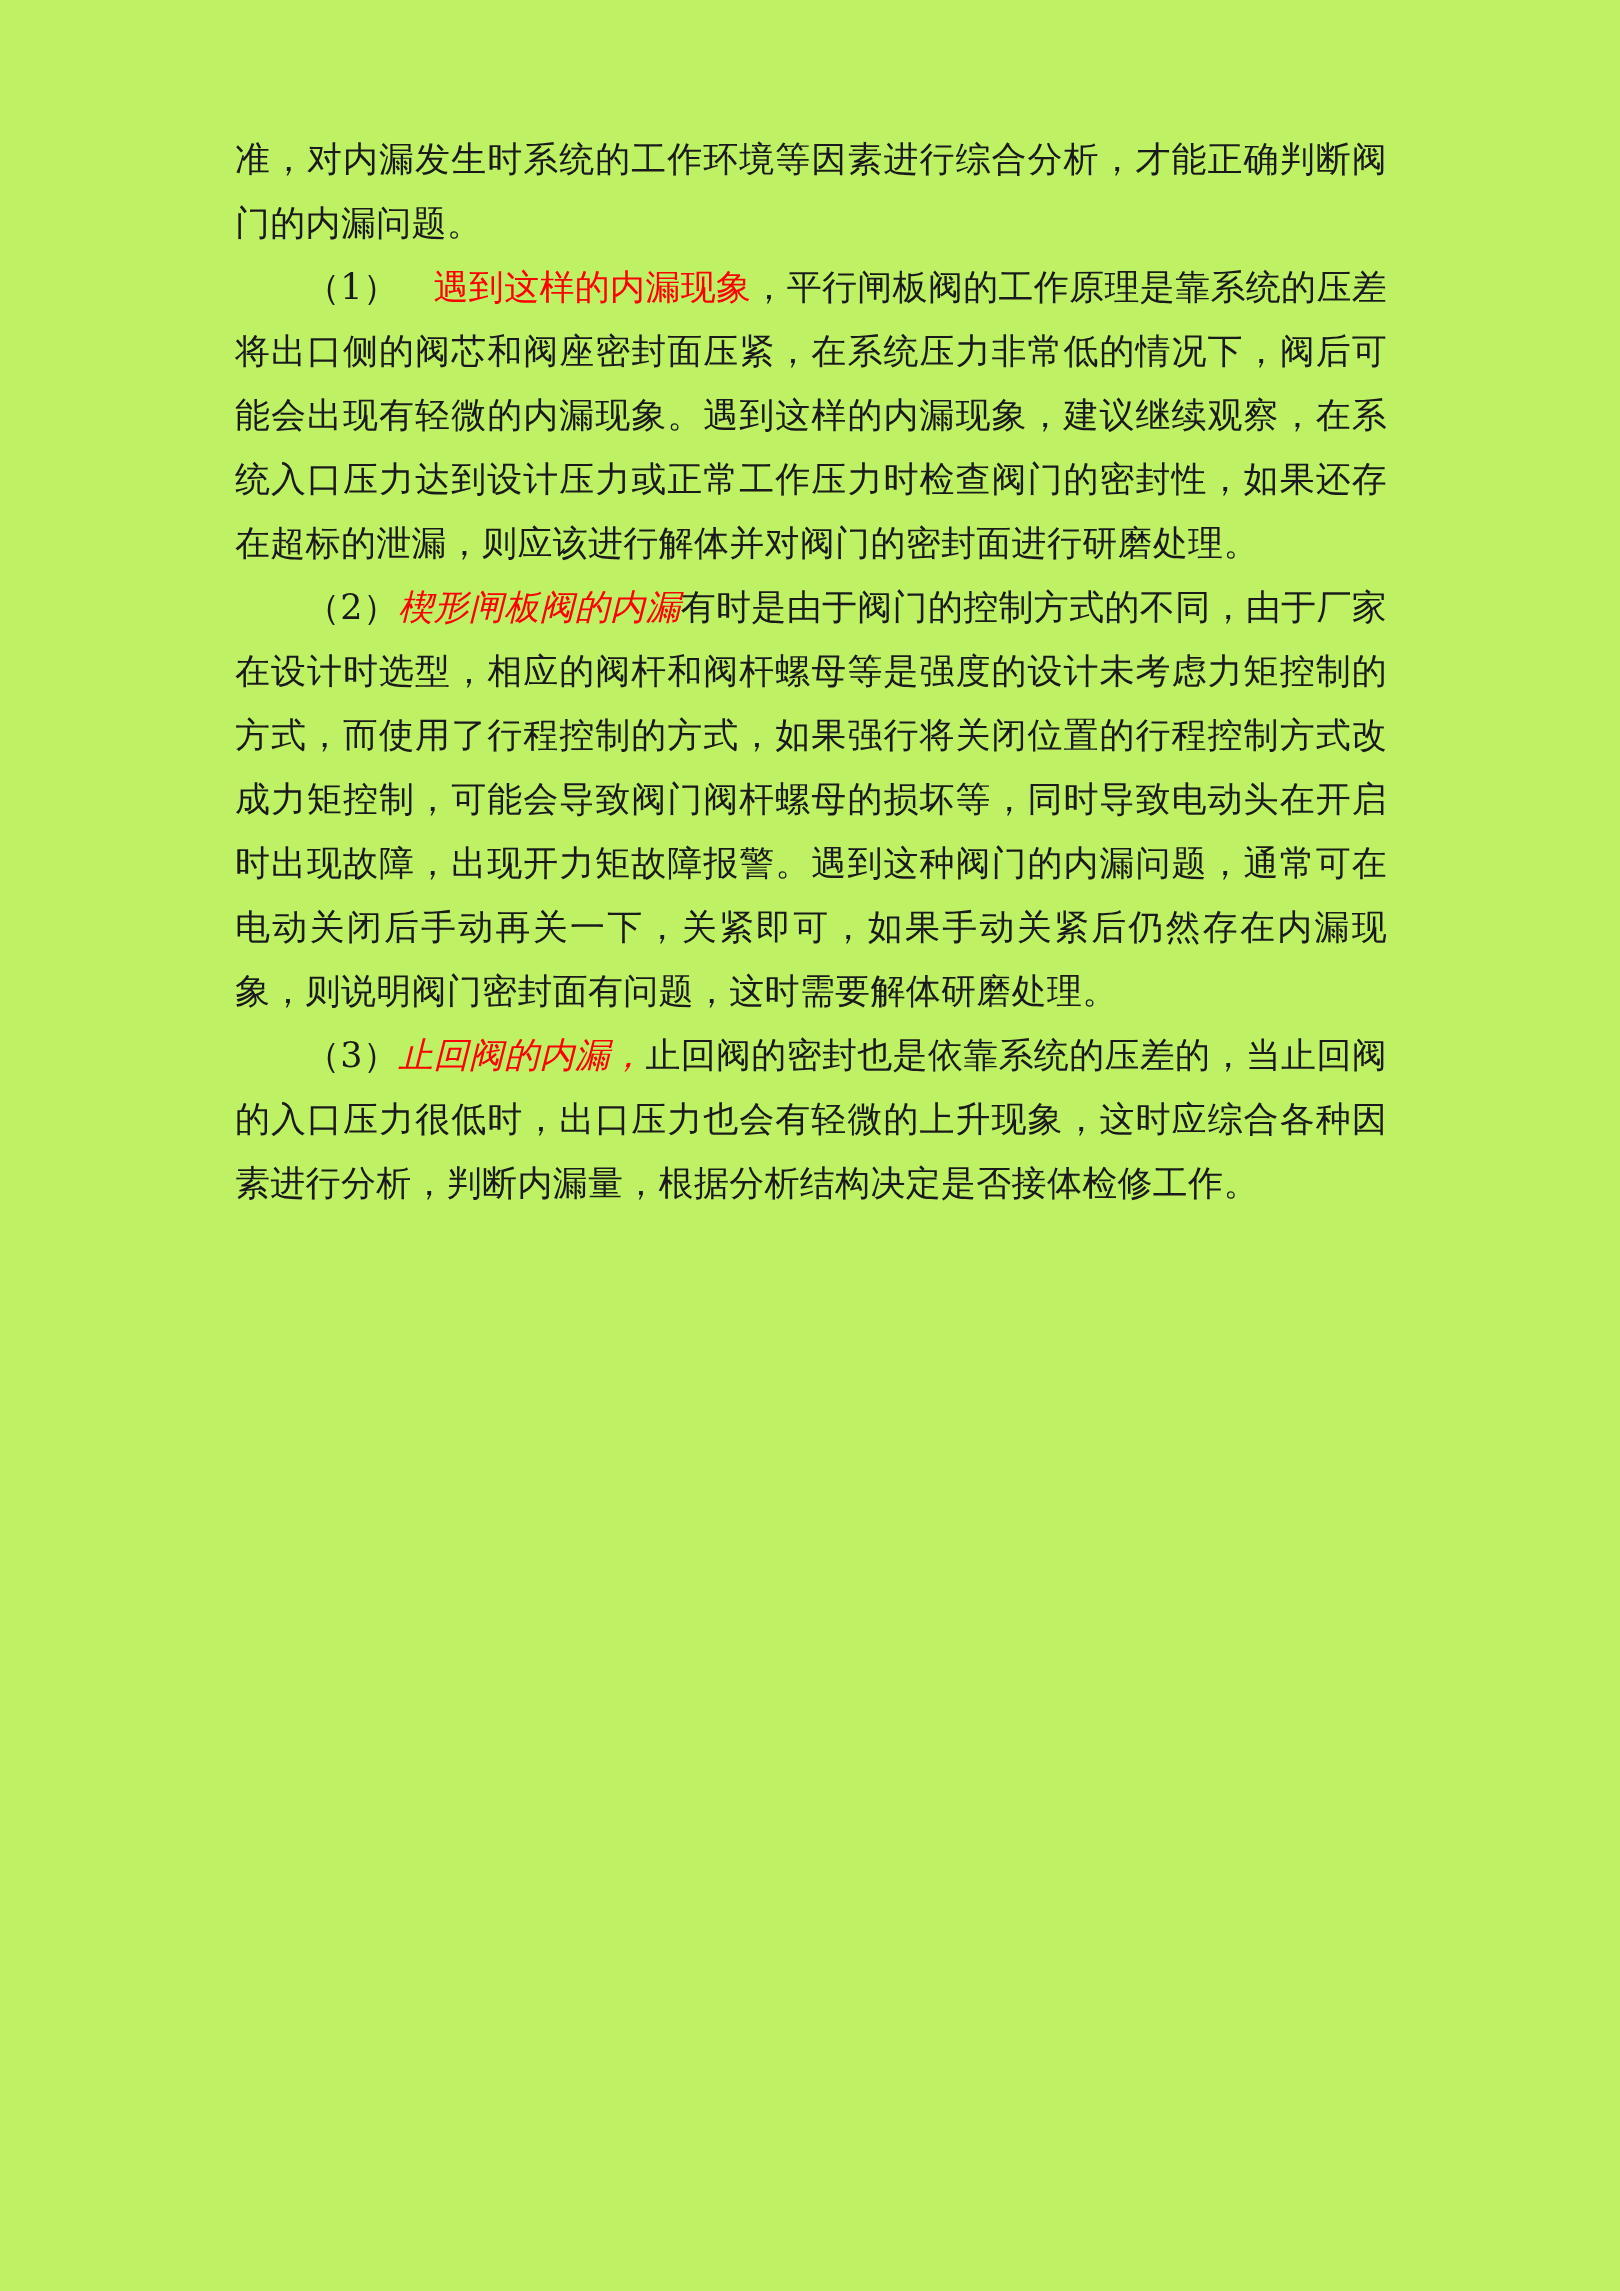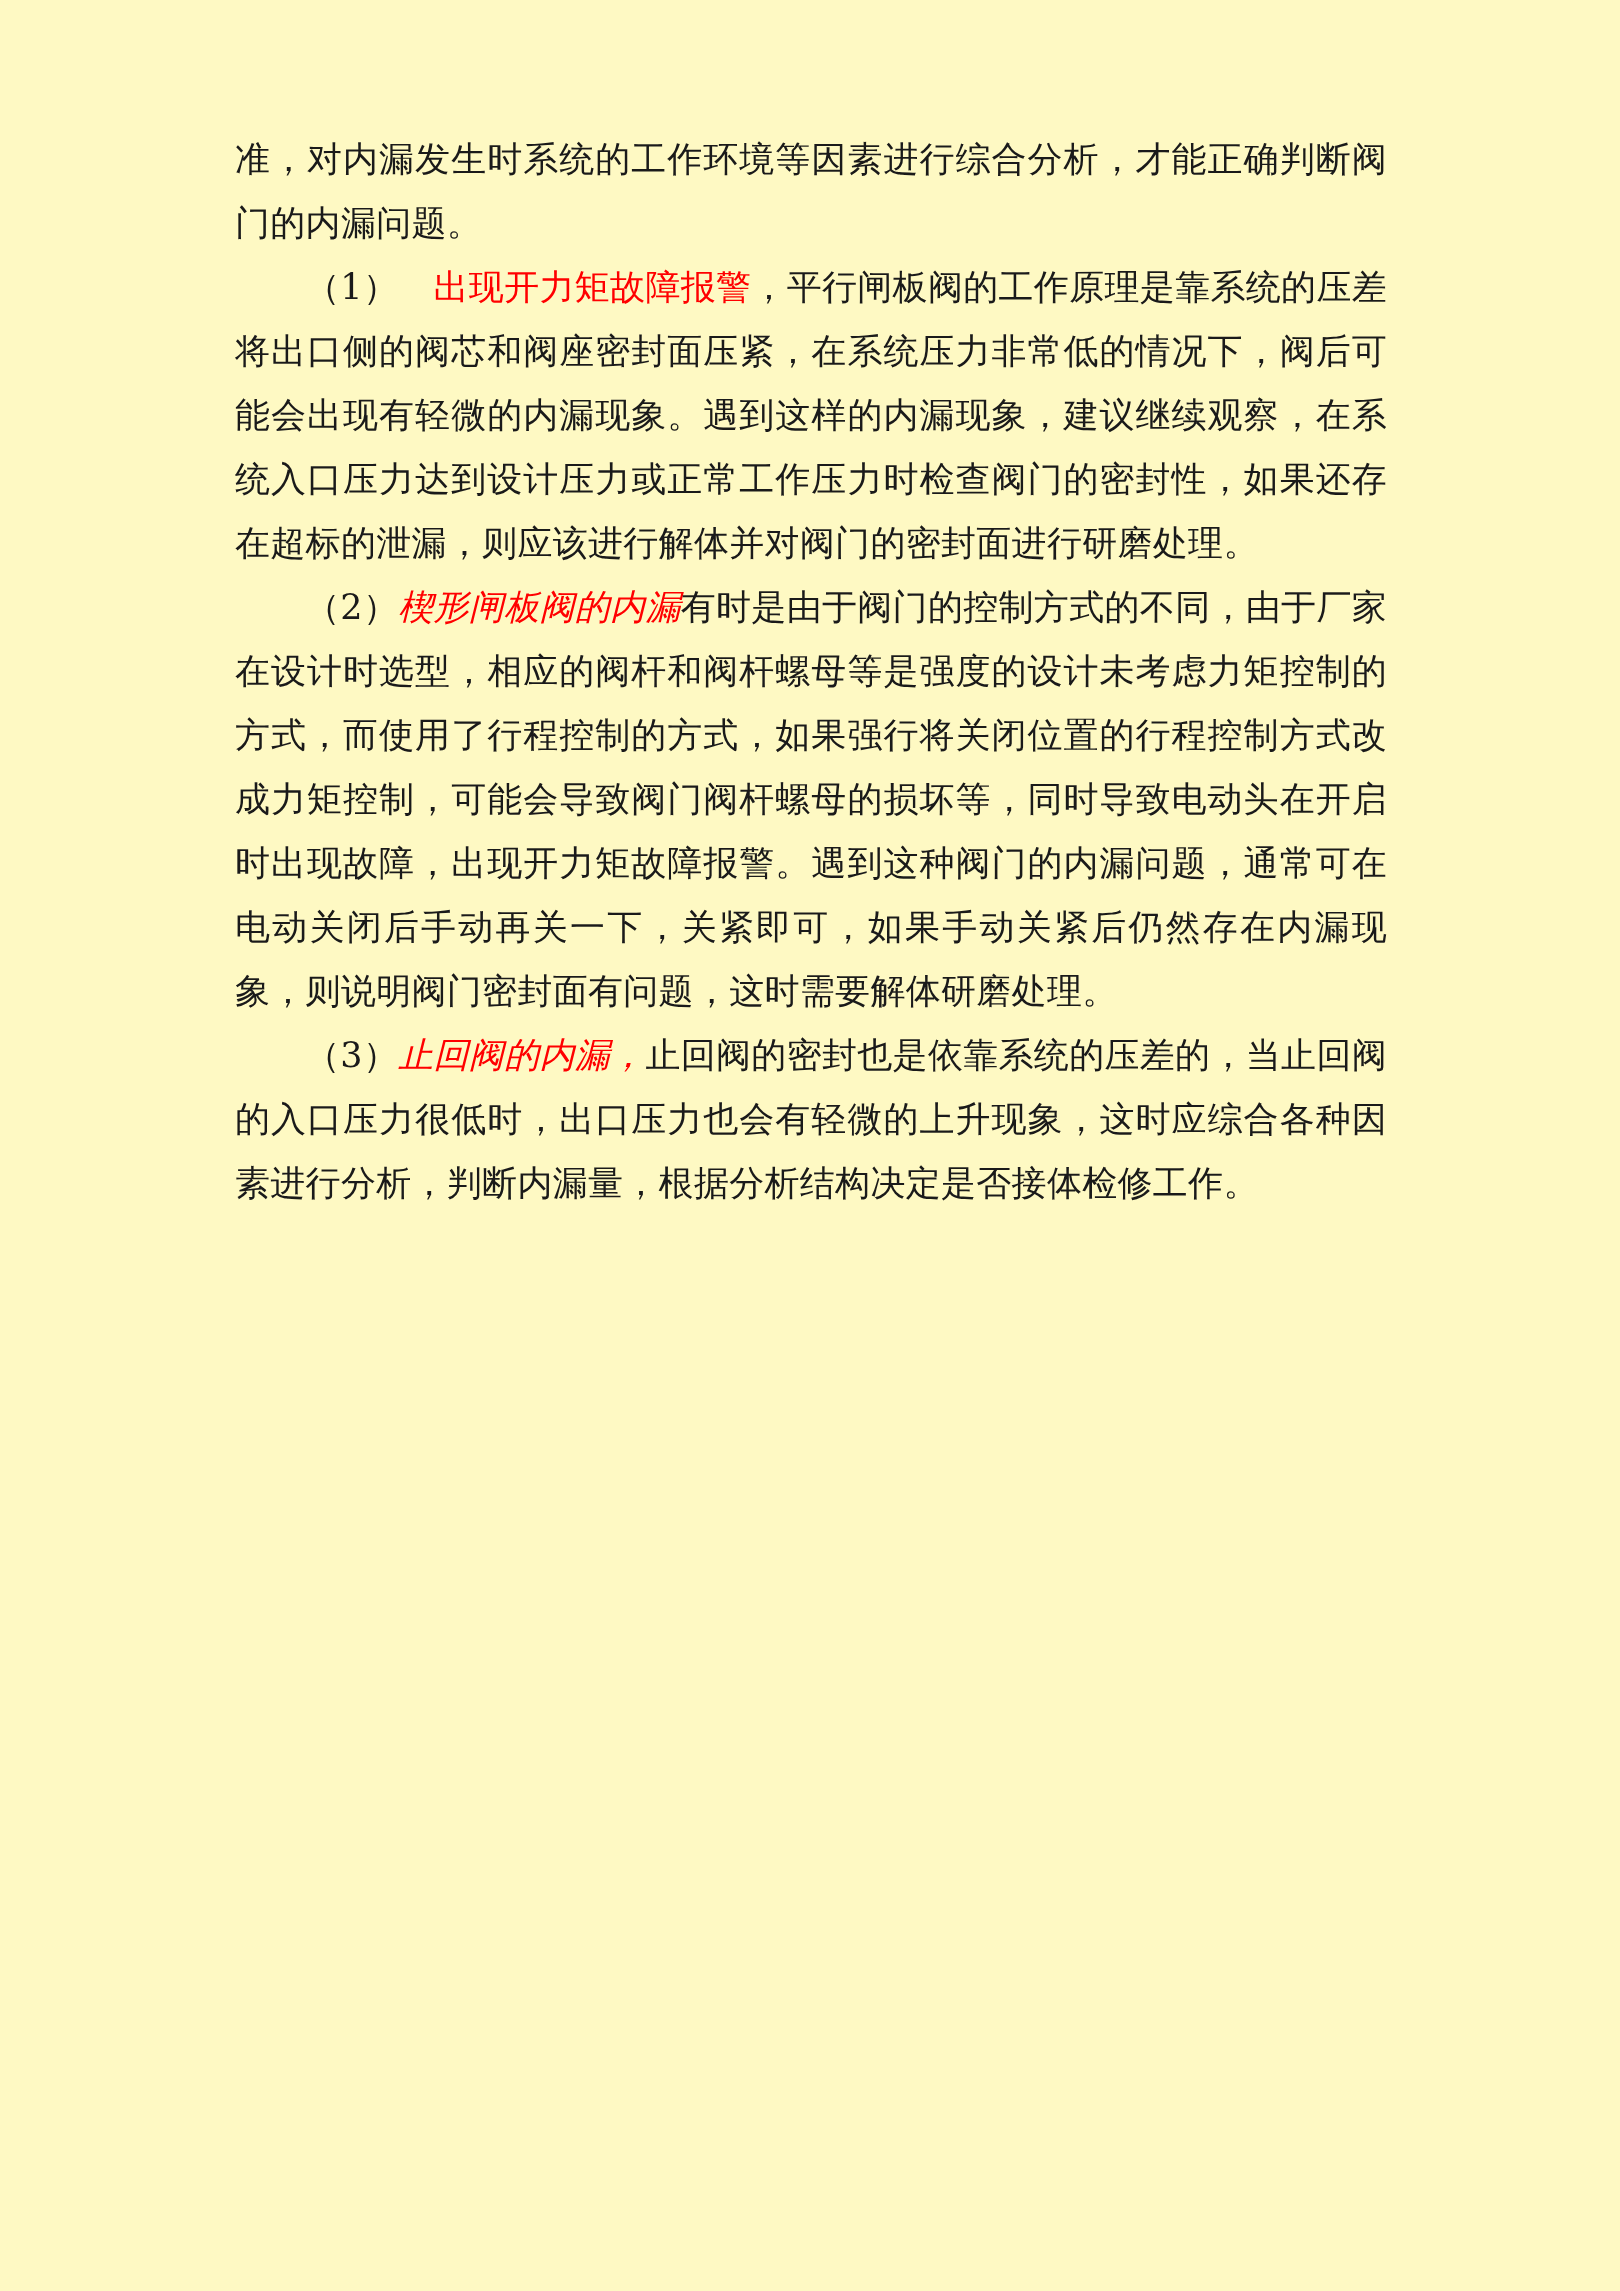--- a/index.html
+++ b/index.html
@@ -11,21 +11,21 @@
     width: 1620px;
     height: 2292px;
     font-family: "DejaVu Serif", "Liberation Serif", serif;
     color: #1a1a1a;
     overflow: hidden;
   }
   .page {
     position: relative;
     width: 1620px;
     height: 2292px;
-    background: #fef9c3;
+    background: #bef264;
     box-sizing: border-box;
     padding: 127px 235px 0 235px;
   }
   .doc-body {
     width: 1152px;
   }
   p {
     margin: 0 0 0 0;
     font-size: 35px;
     line-height: 64px;
@@ -39,18 +39,18 @@
   .hl {
     color: #ff0000;
   }
 </style>
 </head>
 <body>
 
 <div class="page">
   <div class="doc-body" id="doc-body">
       <p class=""><span>准，对内漏发生时系统的工作环境等因素进行综合分析，才能正确判断阀门的内漏问题。</span></p>
-      <p class="indent"><span>（1）</span><span class="hl" style="color: rgb(255, 0, 0);">　出现开力矩故障报警</span><span>，平行闸板阀的工作原理是靠系统的压差将出口侧的阀芯和阀座密封面压紧，在系统压力非常低的情况下，阀后可能会出现有轻微的内漏现象。遇到这样的内漏现象，建议继续观察，在系统入口压力达到设计压力或正常工作压力时检查阀门的密封性，如果还存在超标的泄漏，则应该进行解体并对阀门的密封面进行研磨处理。</span></p>
+      <p class="indent"><span>（1）</span><span class="hl" style="color: rgb(255, 0, 0);">　遇到这样的内漏现象</span><span>，平行闸板阀的工作原理是靠系统的压差将出口侧的阀芯和阀座密封面压紧，在系统压力非常低的情况下，阀后可能会出现有轻微的内漏现象。遇到这样的内漏现象，建议继续观察，在系统入口压力达到设计压力或正常工作压力时检查阀门的密封性，如果还存在超标的泄漏，则应该进行解体并对阀门的密封面进行研磨处理。</span></p>
       <p class="indent"><span>（2）</span><span class="hl" style="color: rgb(255, 0, 0); font-style: italic;">楔形闸板阀的内漏</span><span>有时是由于阀门的控制方式的不同，由于厂家在设计时选型，相应的阀杆和阀杆螺母等是强度的设计未考虑力矩控制的方式，而使用了行程控制的方式，如果强行将关闭位置的行程控制方式改成力矩控制，可能会导致阀门阀杆螺母的损坏等，同时导致电动头在开启时出现故障，出现开力矩故障报警。遇到这种阀门的内漏问题，通常可在电动关闭后手动再关一下，关紧即可，如果手动关紧后仍然存在内漏现象，则说明阀门密封面有问题，这时需要解体研磨处理。</span></p>
       <p class="indent"><span>（3）</span><span class="hl" style="color: rgb(255, 0, 0); font-style: italic;">止回阀的内漏，</span><span>止回阀的密封也是依靠系统的压差的，当止回阀的入口压力很低时，出口压力也会有轻微的上升现象，这时应综合各种因素进行分析，判断内漏量，根据分析结构决定是否接体检修工作。</span></p>
     </div>
 </div>
 
 
 </body></html>

